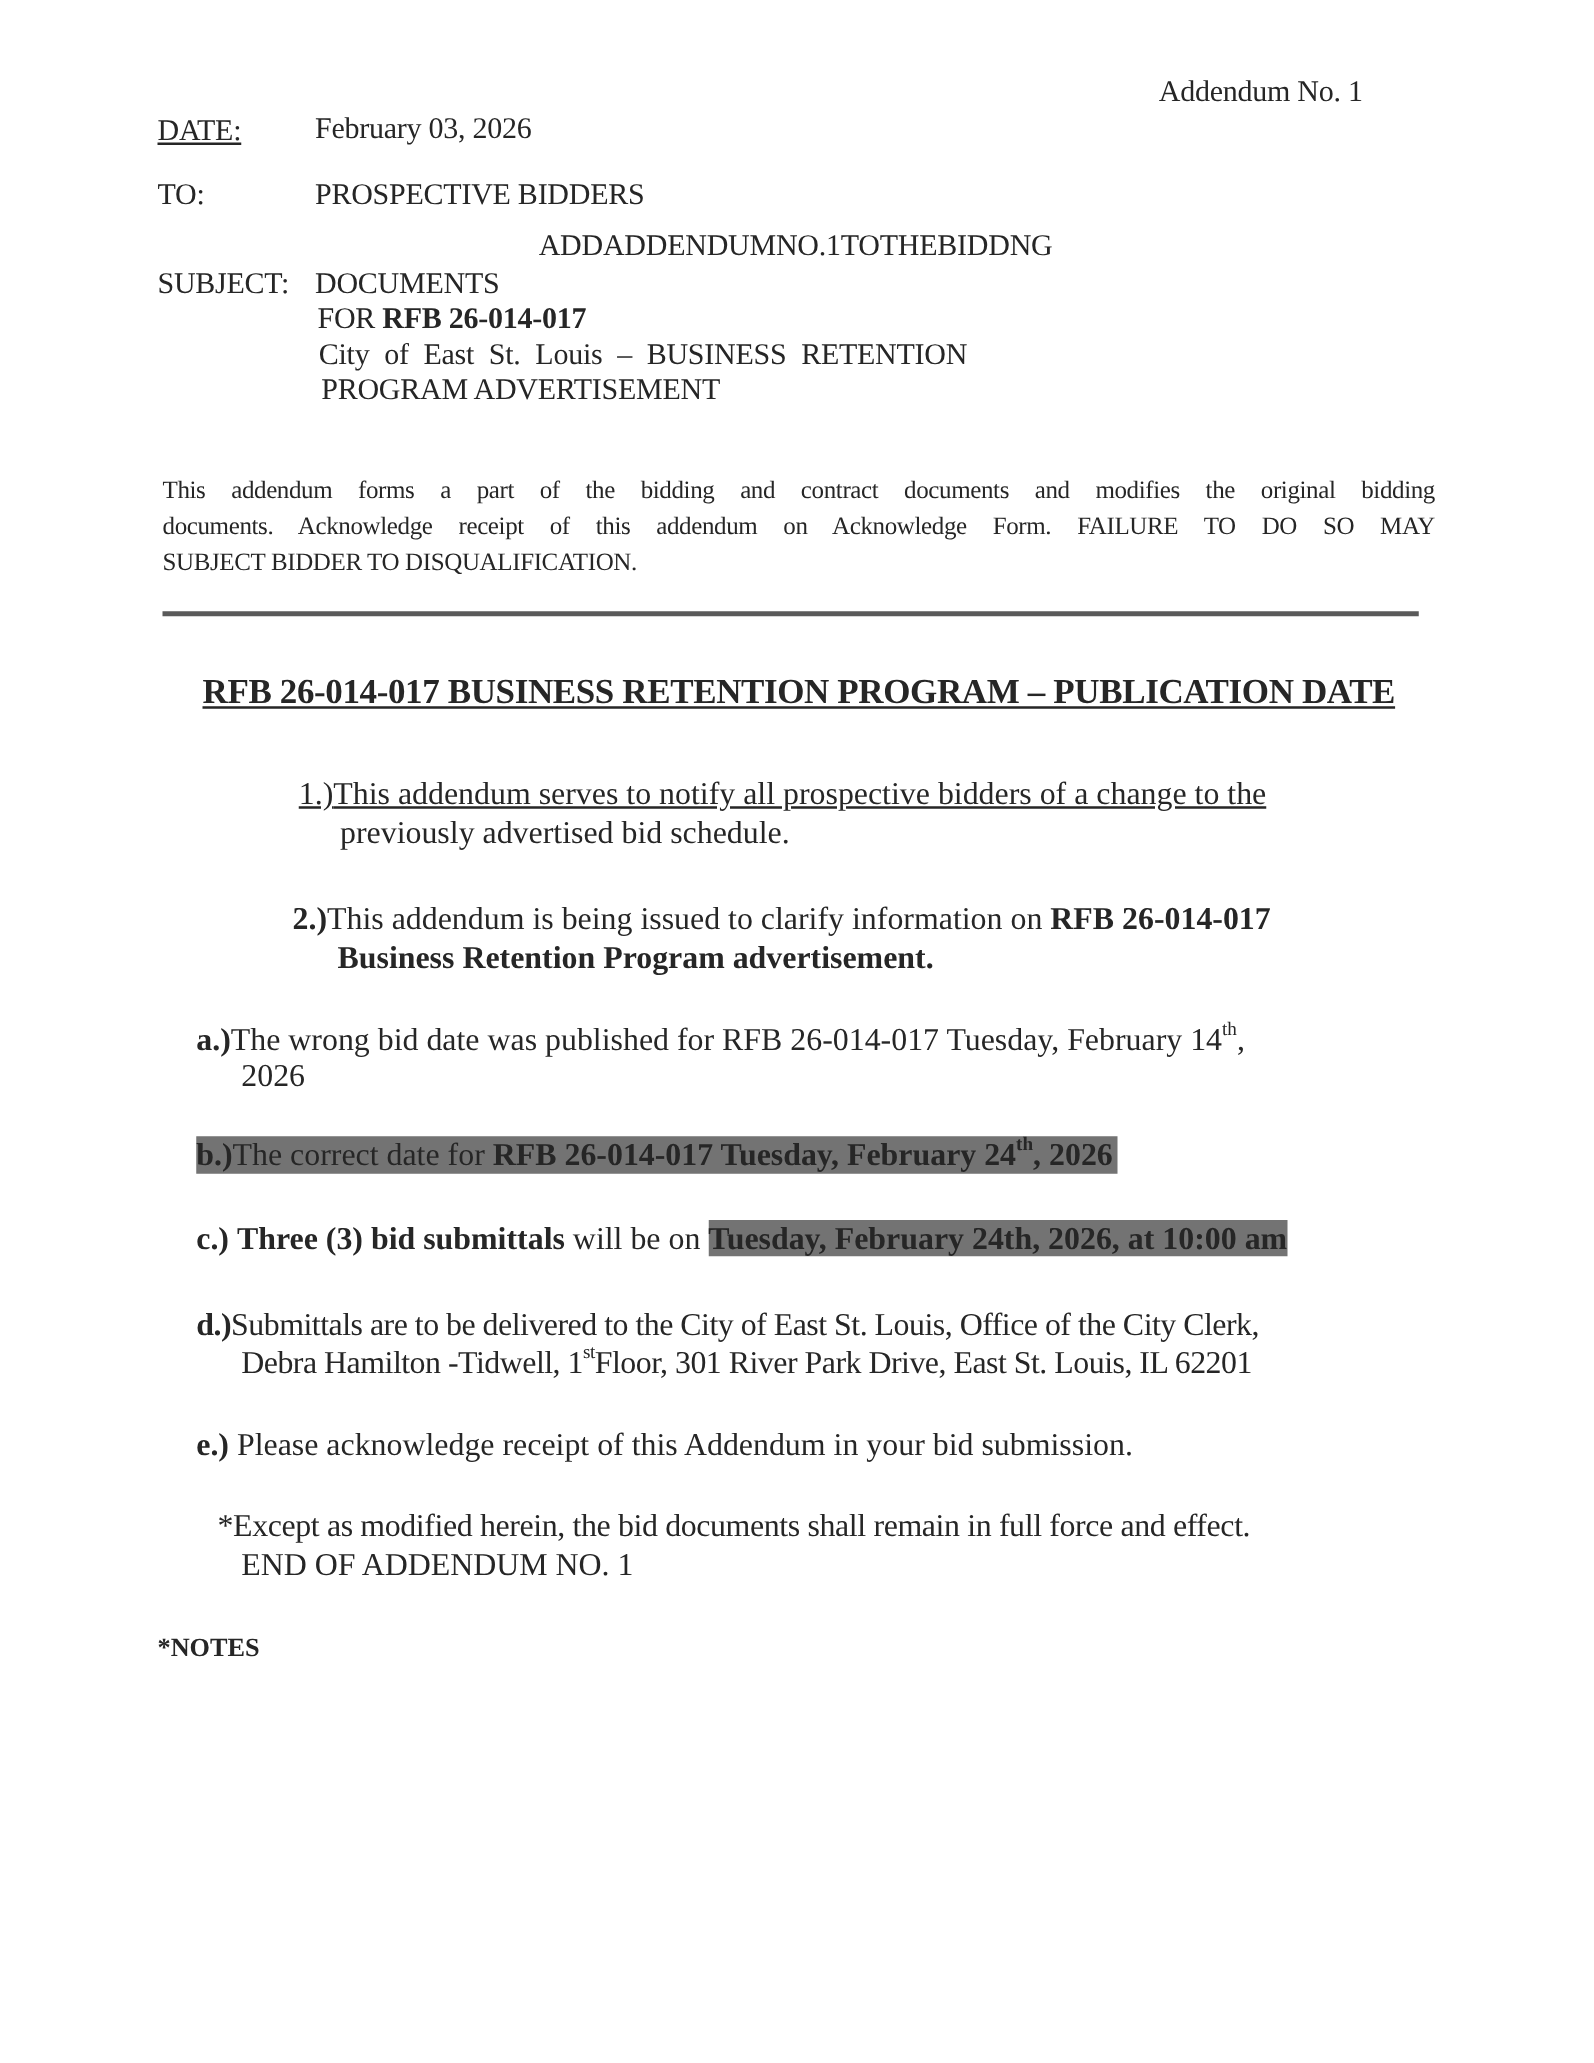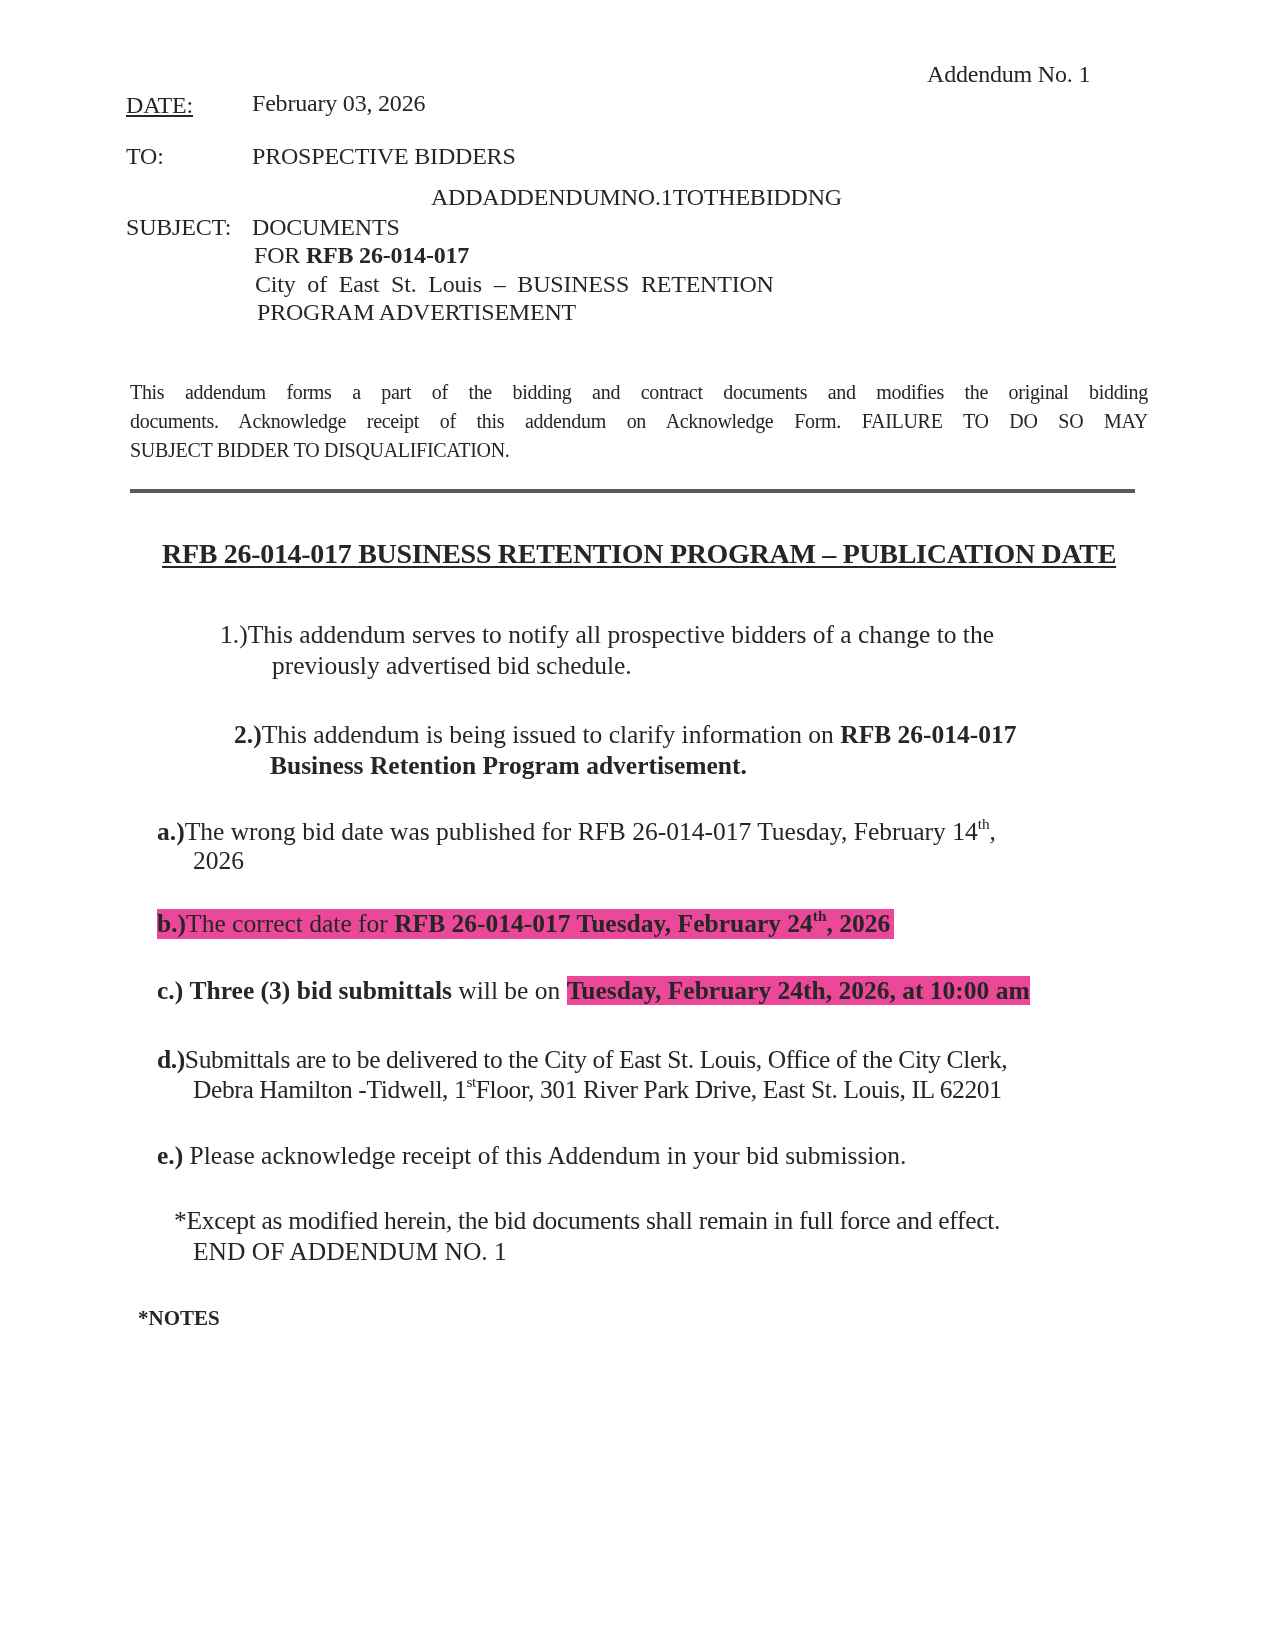--- a/index.html
+++ b/index.html
@@ -9,21 +9,21 @@
   .hdr { font-size: 24px; letter-spacing: -0.2px; }
   .intro { font-size: 20px; letter-spacing: -0.3px; }
   .big { font-size: 25.5px; }
   b { font-weight: bold; }
   sup { font-size: 60%; vertical-align: top; position: relative; top: -2px; }
   .rule { position: absolute; left: 130px; top: 489px; width: 1005px; height: 4px;
           background: #5a5a5a; }
   .heading { font-weight: bold; text-decoration: underline; text-underline-offset: 3px;
              font-size: 28px; letter-spacing: -0.3px; margin-left: 40px; }
   .just { display: flex; justify-content: flex-end; }
-  .hl { background: #ec4899; text-align: center; }
+  .hl { background: #737373; text-align: center; }
 </style>
 </head>
 <body>
 
 <div class="abs hdr" style="left:927px; top:61px;">Addendum No. 1</div>
 
 <div class="abs hdr" style="left:126px; top:92px;text-decoration:underline;">DATE:</div>
 <div class="abs hdr" style="left:252px; top:90px;">February 03, 2026</div>
 
 <div class="abs hdr" style="left:126px; top:143px;">TO:</div>
@@ -45,21 +45,21 @@
 <div class="abs hdr" style="left:257px; top:299px;">PROGRAM ADVERTISEMENT</div>
 
 <div class="abs intro" style="left:130px; top:381px; width:1018px; text-align:justify; text-align-last:justify; white-space:normal;">This addendum forms a part of the bidding and contract documents and modifies the original bidding</div>
 <div class="abs intro" style="left:130px; top:410px; width:1018px; text-align:justify; text-align-last:justify; white-space:normal;">documents.  Acknowledge receipt of this addendum on Acknowledge Form.  FAILURE TO DO SO MAY</div>
 <div class="abs intro" style="left:130px; top:439px;">SUBJECT BIDDER TO DISQUALIFICATION.</div>
 
 <div class="rule"></div>
 
 <div class="abs heading" style="left:122px; top:538px;">RFB 26-014-017 BUSINESS RETENTION PROGRAM – PUBLICATION DATE</div>
 
-<div class="abs big" style="left:220px; top:620px;">
+<div class="abs big" style="left:239px; top:620px;text-decoration:underline;">
   <span>1.)</span><span>This addendum serves to notify all prospective bidders of a change to the</span>
 </div>
 <div class="abs big" style="left:272px; top:651px;">previously advertised bid schedule.</div>
 
 <div class="abs big" style="left:234px; top:720px;">
   <b>2.)</b><span>This addendum is being issued to clarify information on </span><b>RFB 26-014-017</b>
 </div>
 <div class="abs big" style="left:270px; top:751px;"><b>Business Retention Program advertisement.</b></div>
 
 <div class="abs big" style="left:157px; top:817px;">
@@ -80,13 +80,13 @@
 </div>
 <div class="abs big" style="left:193px; top:1075px; letter-spacing:-0.4px;"><span>Debra Hamilton -Tidwell, 1</span><sup>st</sup><span>Floor, 301 River Park Drive, East St. Louis, IL 62201</span></div>
 
 <div class="abs big" style="left:157px; top:1141px;">
   <b>e.)</b> <span>Please acknowledge receipt of this Addendum in your bid submission.</span>
 </div>
 
 <div class="abs big" style="left:174px; top:1206px; letter-spacing:-0.3px;">*Except as modified herein, the bid documents shall remain in full force and effect.</div>
 <div class="abs big" style="left:193px; top:1237px;">END OF ADDENDUM NO. 1</div>
 
-<div class="abs" style="left:126px; top:1306px; font-size:21px; font-weight:bold;margin-left:12px;">*NOTES</div>
+<div class="abs" style="left:126px; top:1306px; font-size:21px; font-weight:bold;">*NOTES</div>
 
 </body></html>

